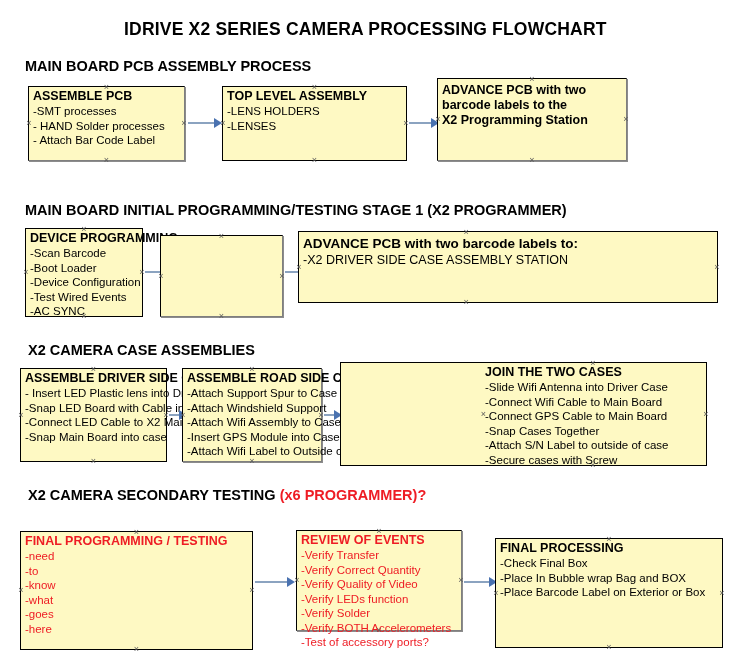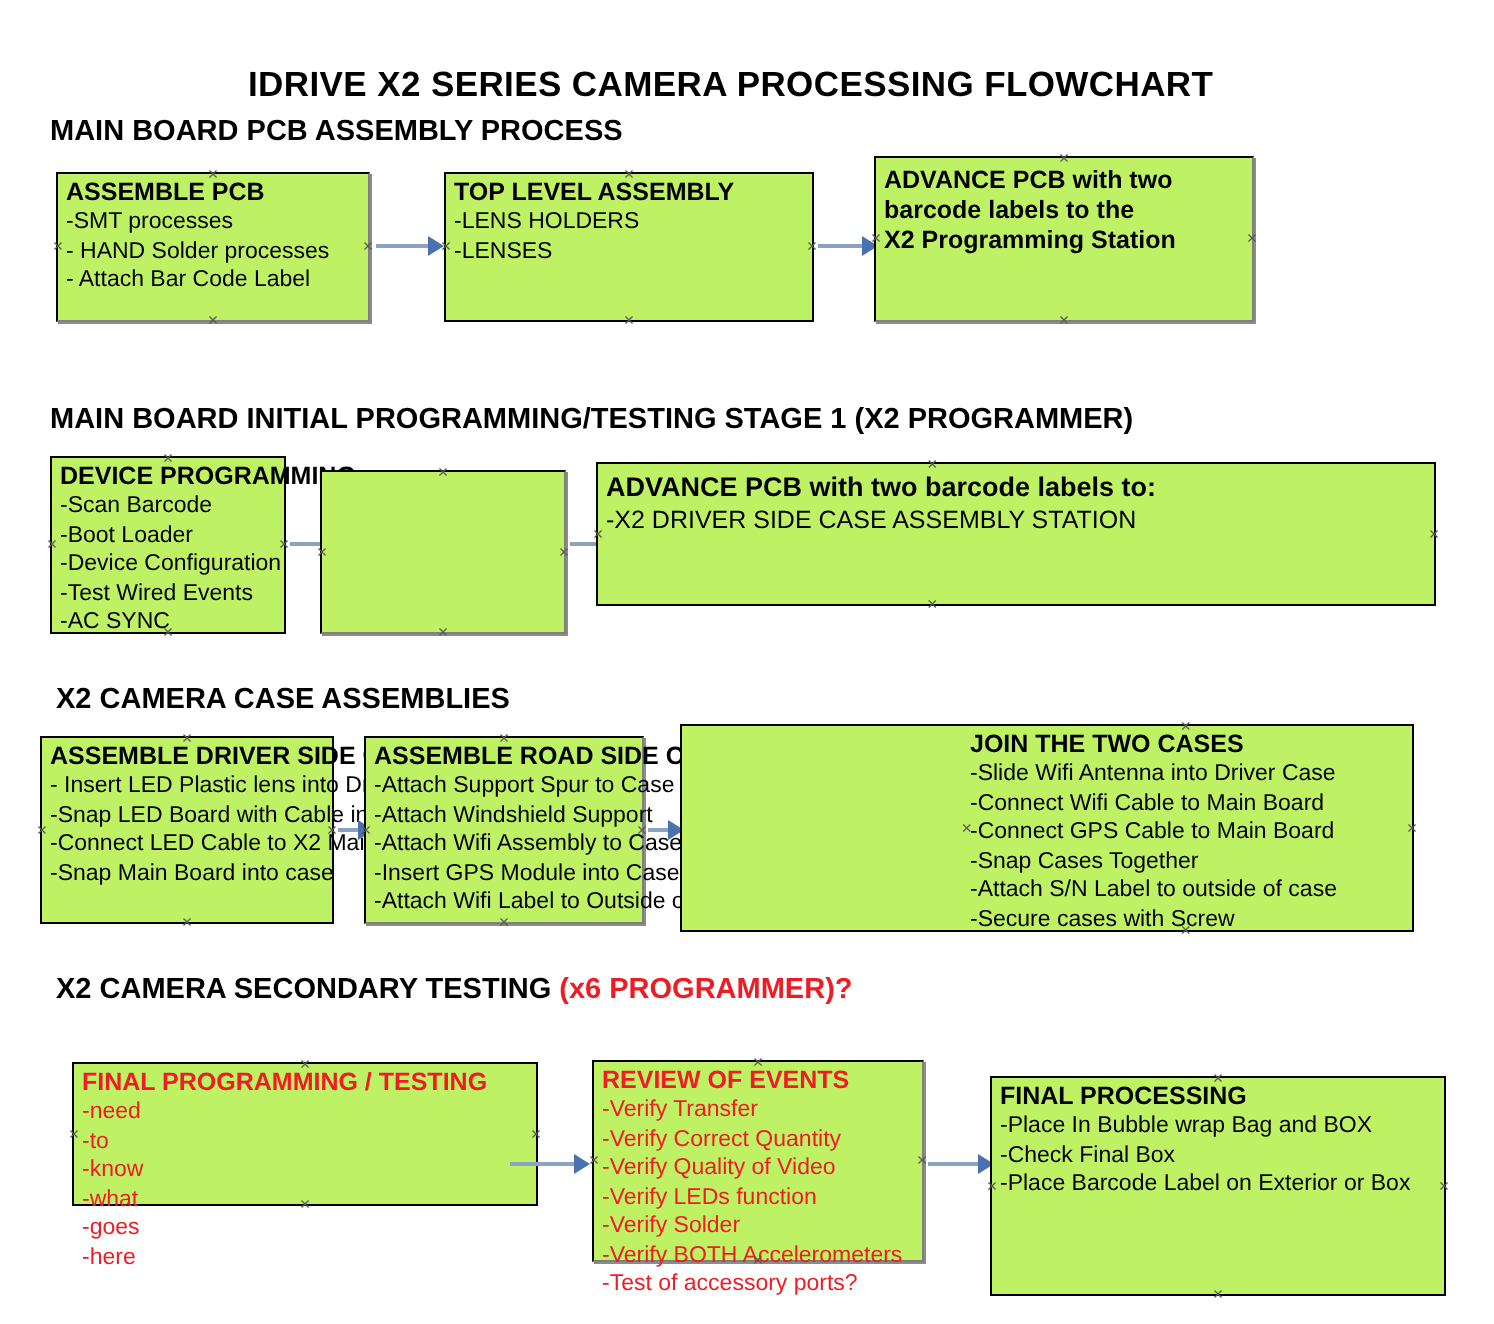--- a/index.html
+++ b/index.html
@@ -21,37 +21,36 @@
   }
 
   
   .doc-title {
     position: absolute;
     font-size: 17.5px;
     font-weight: bold;
     letter-spacing: 0.2px;
     white-space: nowrap;
     color: #000;
-    margin-top: 13px;
   }
   .section-title {
     position: absolute;
     font-size: 14.5px;
     font-weight: bold;
     white-space: nowrap;
     color: #000;
   }
   .section-title .red-part {
     color: #ee1c24;
   }
 
   
   .box {
     position: absolute;
-    background: #bef264;
+    background: #fef9c3;
     box-sizing: border-box;
     overflow: visible;
     padding-left: 42px;
   }
   .box.border-black {
     border: 1px solid #000000;
   }
   .box.border-gray {
     border: 1px solid #000000;
     border-right-color: #7f7f7f;
@@ -293,21 +292,21 @@
     <span class="handle" style="left:69%; top:0;"></span>
     <span class="handle" style="left:69%; top:100%;"></span>
     <span class="handle" style="left:39%; top:50%;"></span>
     <span class="handle" style="left:100%; top:50%;"></span>
   </div>
 
   <div class="section-title" style="left:28px; top:487px;">
     <span>X2 CAMERA SECONDARY TESTING  </span><span class="red-part">(x6 PROGRAMMER)?</span>
   </div>
 
-  <div class="box border-black red" style="left:36px; top:531px; width:233px; height:72px;">
+  <div class="box border-black red" style="left:20px; top:531px; width:233px; height:119px;">
     <div class="box-inner">
       <div class="box-title">FINAL PROGRAMMING / TESTING</div>
       <div class="box-line">-need</div>
       <div class="box-line">-to</div>
       <div class="box-line">-know</div>
       <div class="box-line">-what</div>
       <div class="box-line">-goes</div>
       <div class="box-line">-here</div>
     </div>
     <span class="handle" style="left:50%; top:0;"></span>
@@ -339,22 +338,22 @@
   </div>
 
   <div class="conn" style="left:464px; top:577px; width:34px;">
     <div class="conn-line" style="width:26px;"></div>
     <div class="conn-head" style="left:25px;"></div>
   </div>
 
   <div class="box border-black" style="left:495px; top:538px; width:228px; height:110px;">
     <div class="box-inner">
       <div class="box-title">FINAL PROCESSING</div>
+      <div class="box-line"> -Check Final Box</div>
       <div class="box-line">-Place In Bubble wrap Bag and BOX</div>
-      <div class="box-line"> -Check Final Box</div>
       <div class="box-line">-Place Barcode Label on Exterior or Box</div>
     </div>
     <span class="handle" style="left:50%; top:0;"></span>
     <span class="handle" style="left:50%; top:100%;"></span>
     <span class="handle" style="left:0; top:50%;"></span>
     <span class="handle" style="left:100%; top:50%;"></span>
   </div>
 
 </div>
 

